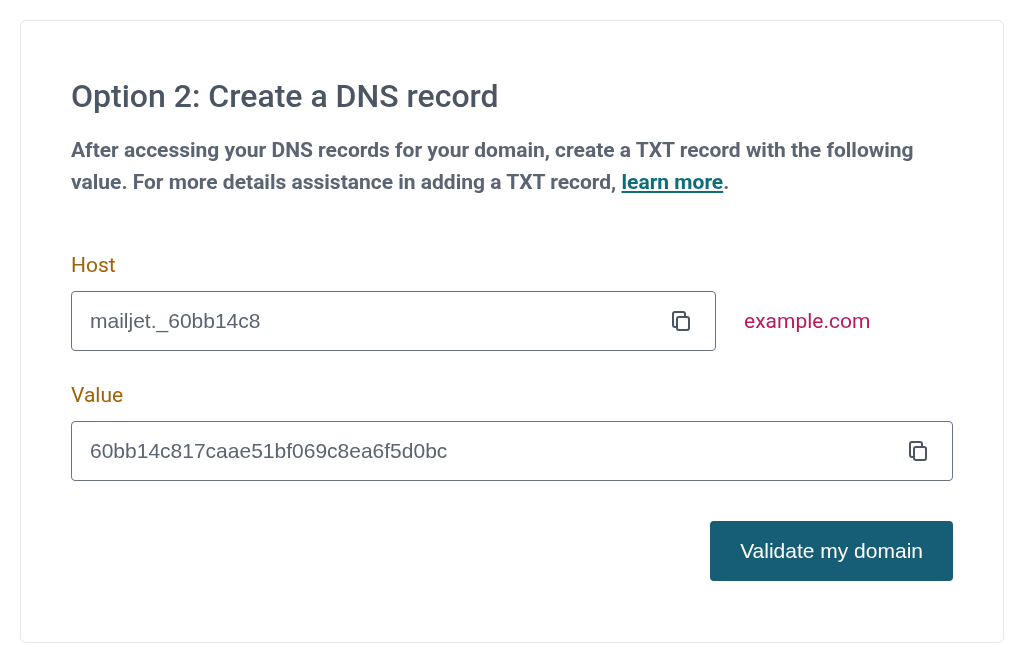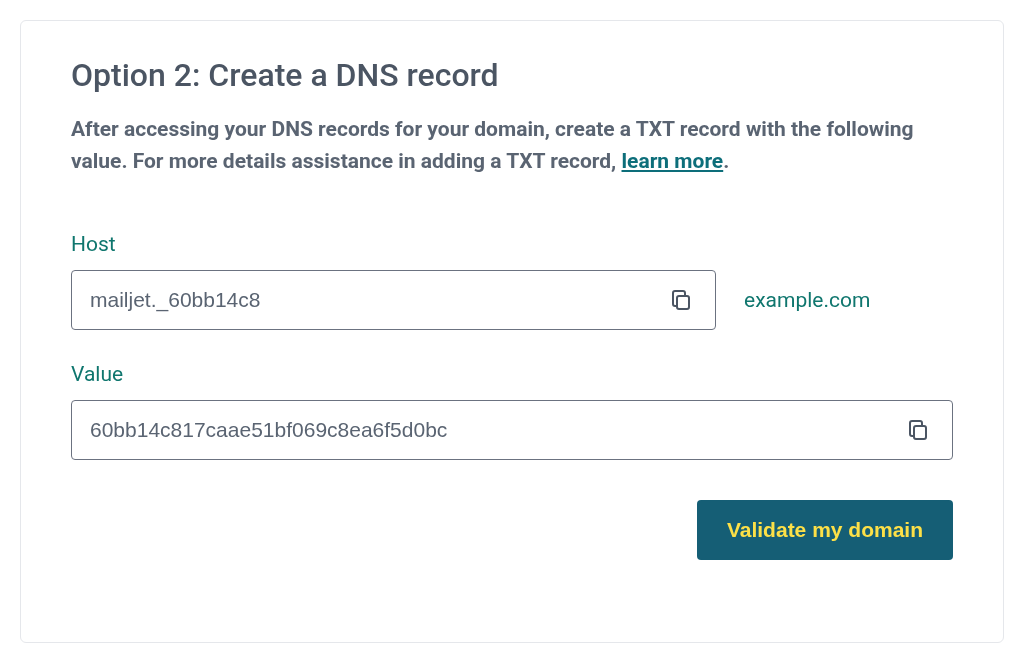--- a/index.html
+++ b/index.html
@@ -10,21 +10,21 @@
     body {
       font-family: -apple-system, BlinkMacSystemFont, 'Segoe UI', Roboto, Helvetica, Arial, sans-serif;
       background: #ffffff;
       width: 1024px;
       height: 663px;
       padding: 20px;
     }
     .card {
       border: 1px solid #e5e7eb;
       border-radius: 6px;
-      padding: 35px 50px 40px 50px;
+      padding: 56px 50px 40px 50px;
       width: 100%;
       height: 100%;
       position: relative;
     }
     .heading {
       font-size: 32px;
       font-weight: 500;
       color: #4b5563;
       margin-bottom: 20px;
     }
@@ -34,21 +34,21 @@
       line-height: 1.5;
       margin-bottom: 55px;
       font-weight: bold;
     }
     .learn-more-link {
       color: #0d6e7a;
       text-decoration: underline;
     }
     .field-label {
       font-size: 21px;
-      color: #0f766e;
+      color: #a16207;
       margin-bottom: 14px;
     }
     .host-row {
       display: flex;
       align-items: center;
       gap: 28px;
       margin-bottom: 32px;
     }
     .input-wrapper {
       display: flex;
@@ -84,36 +84,36 @@
     }
     .copy-btn svg {
       width: 24px;
       height: 24px;
       stroke: #4b5563;
       fill: none;
       stroke-width: 2;
     }
     .domain-suffix {
       font-size: 21px;
-      color: #0f766e;
+      color: #be185d;
     }
     .value-section {
       margin-bottom: 40px;
     }
     .actions {
       display: flex;
       justify-content: flex-end;
     }
     .validate-btn {
       background: #155e75;
-      color: #fde047;
+      color: #ffffff;
       border: none;
       border-radius: 4px;
       font-size: 21px;
-      font-weight: 700;
+      font-weight: 400;
       padding: 18px 30px;
       cursor: pointer;
       margin-left: 8px;
     }
   </style>
 </head>
 <body>
 
 <div class="card">
   <h2 class="heading">Option 2: Create a DNS record</h2>

